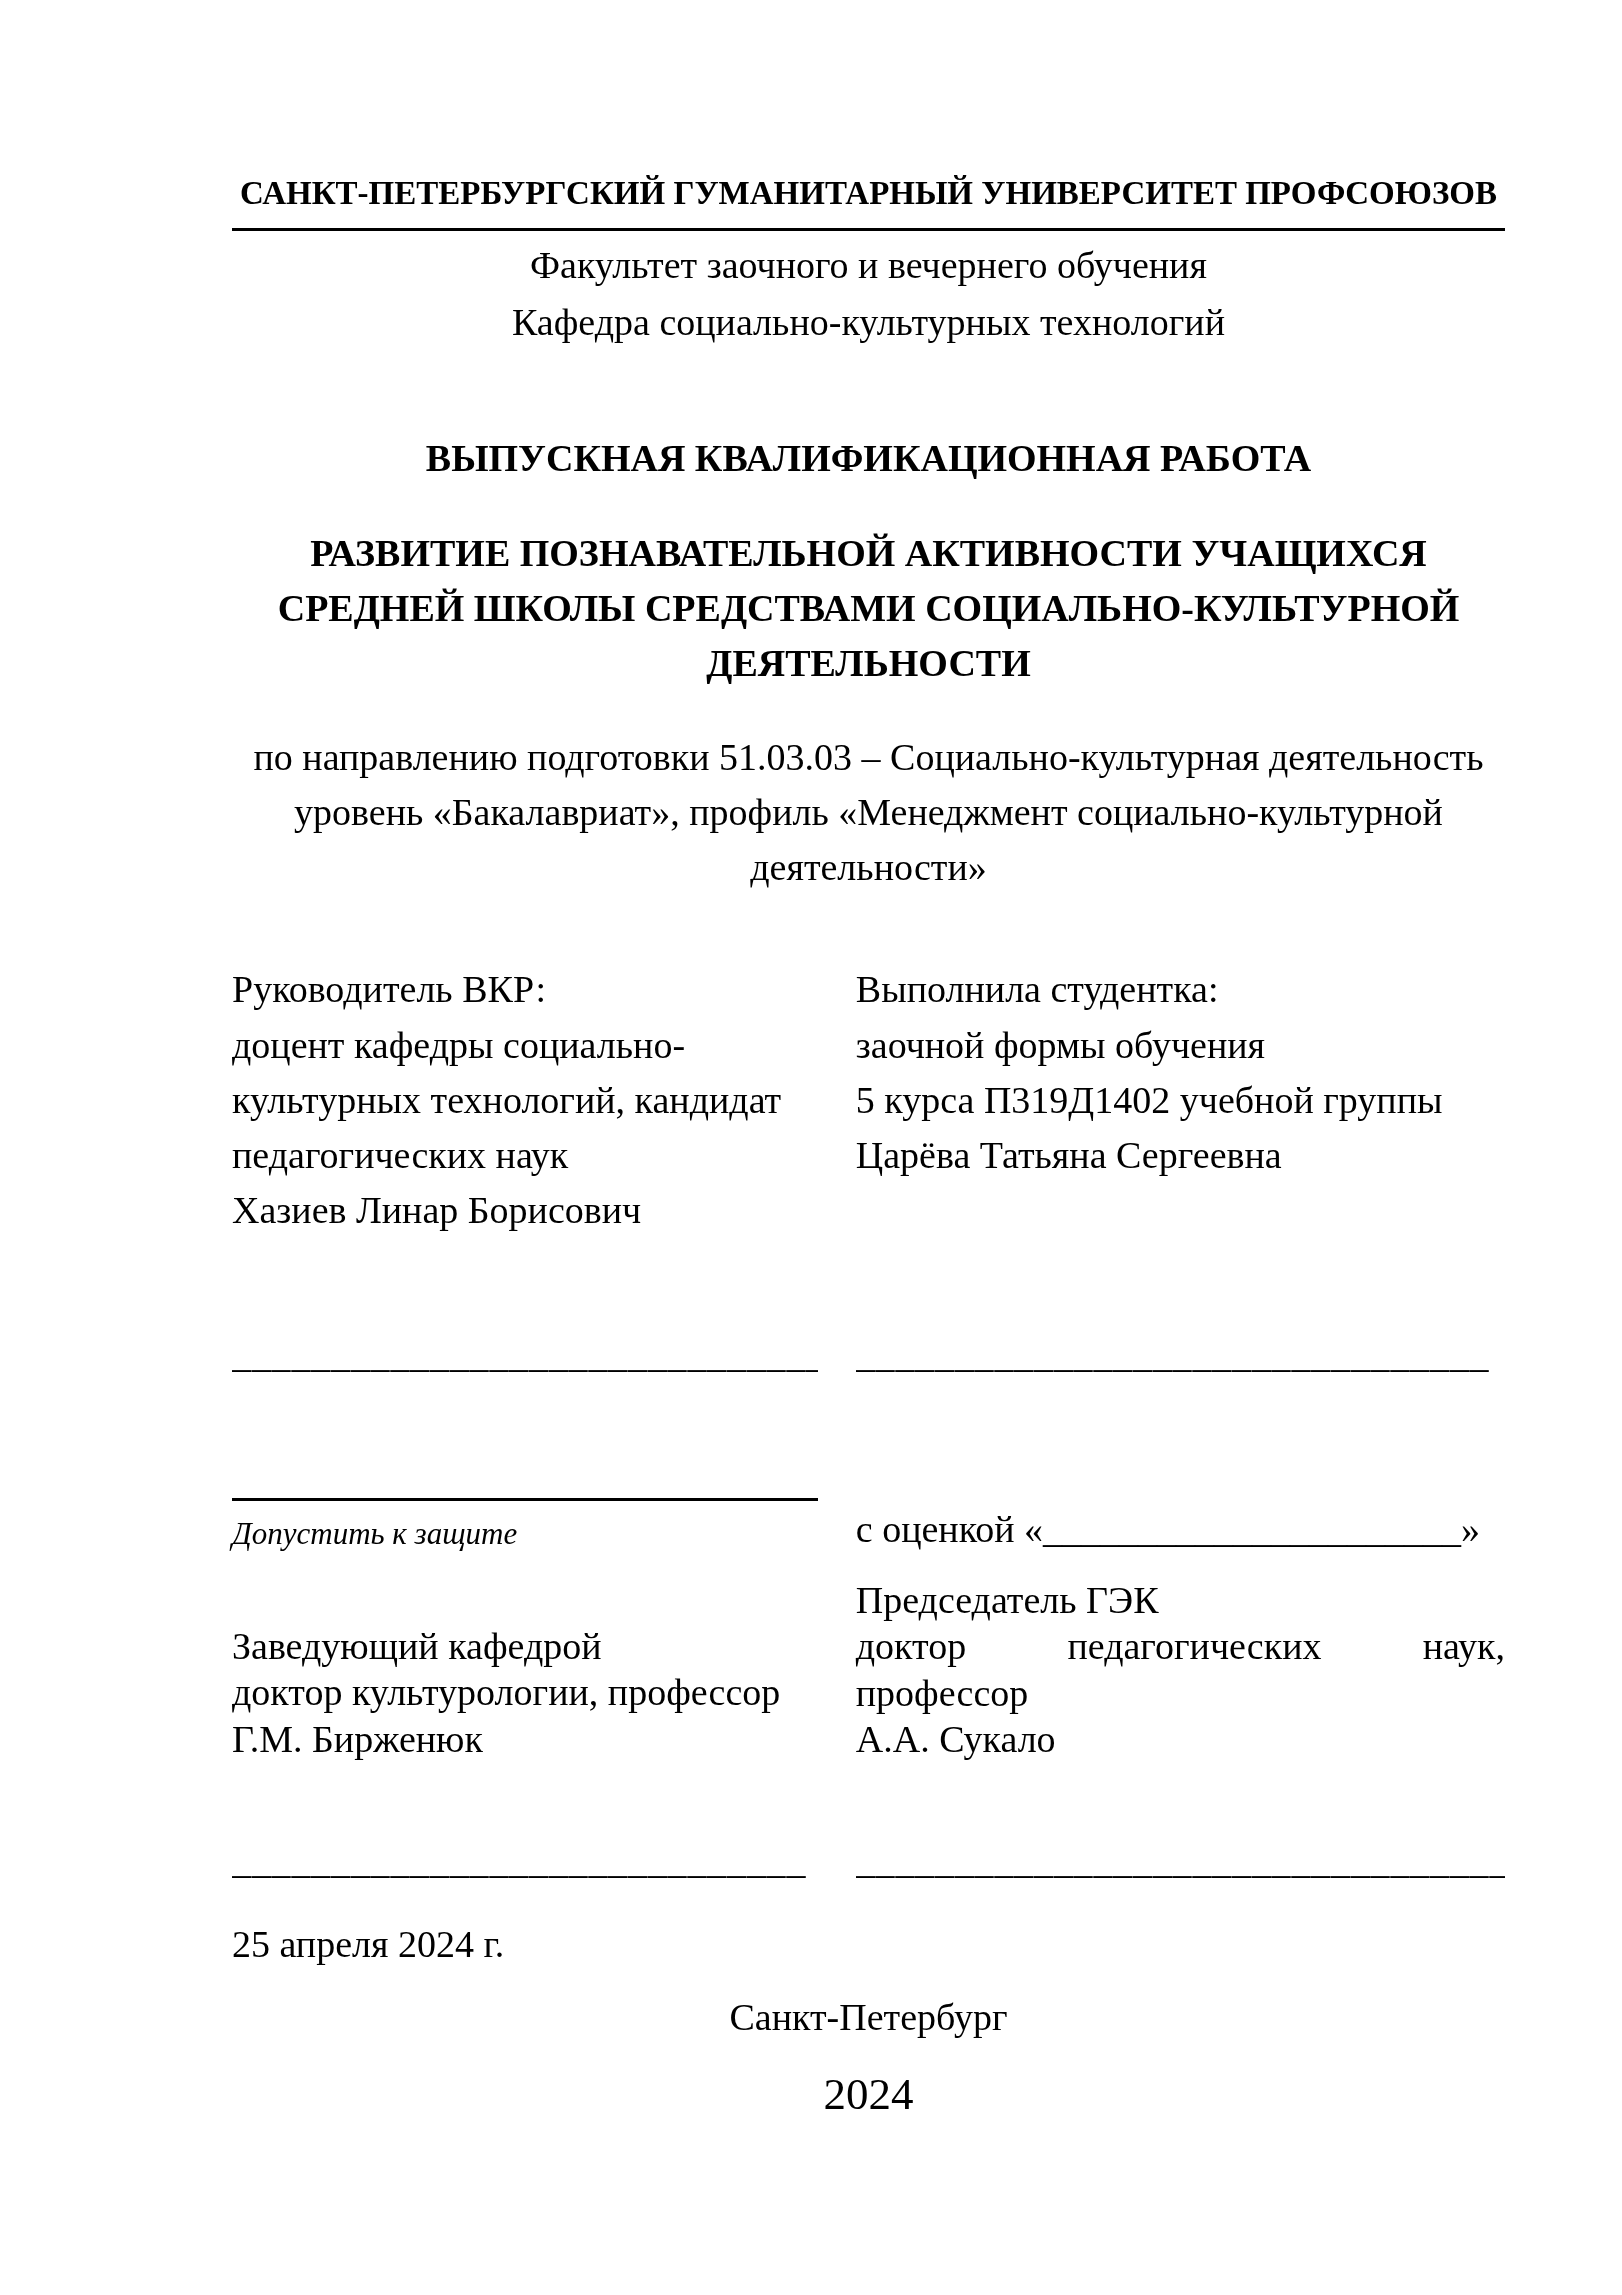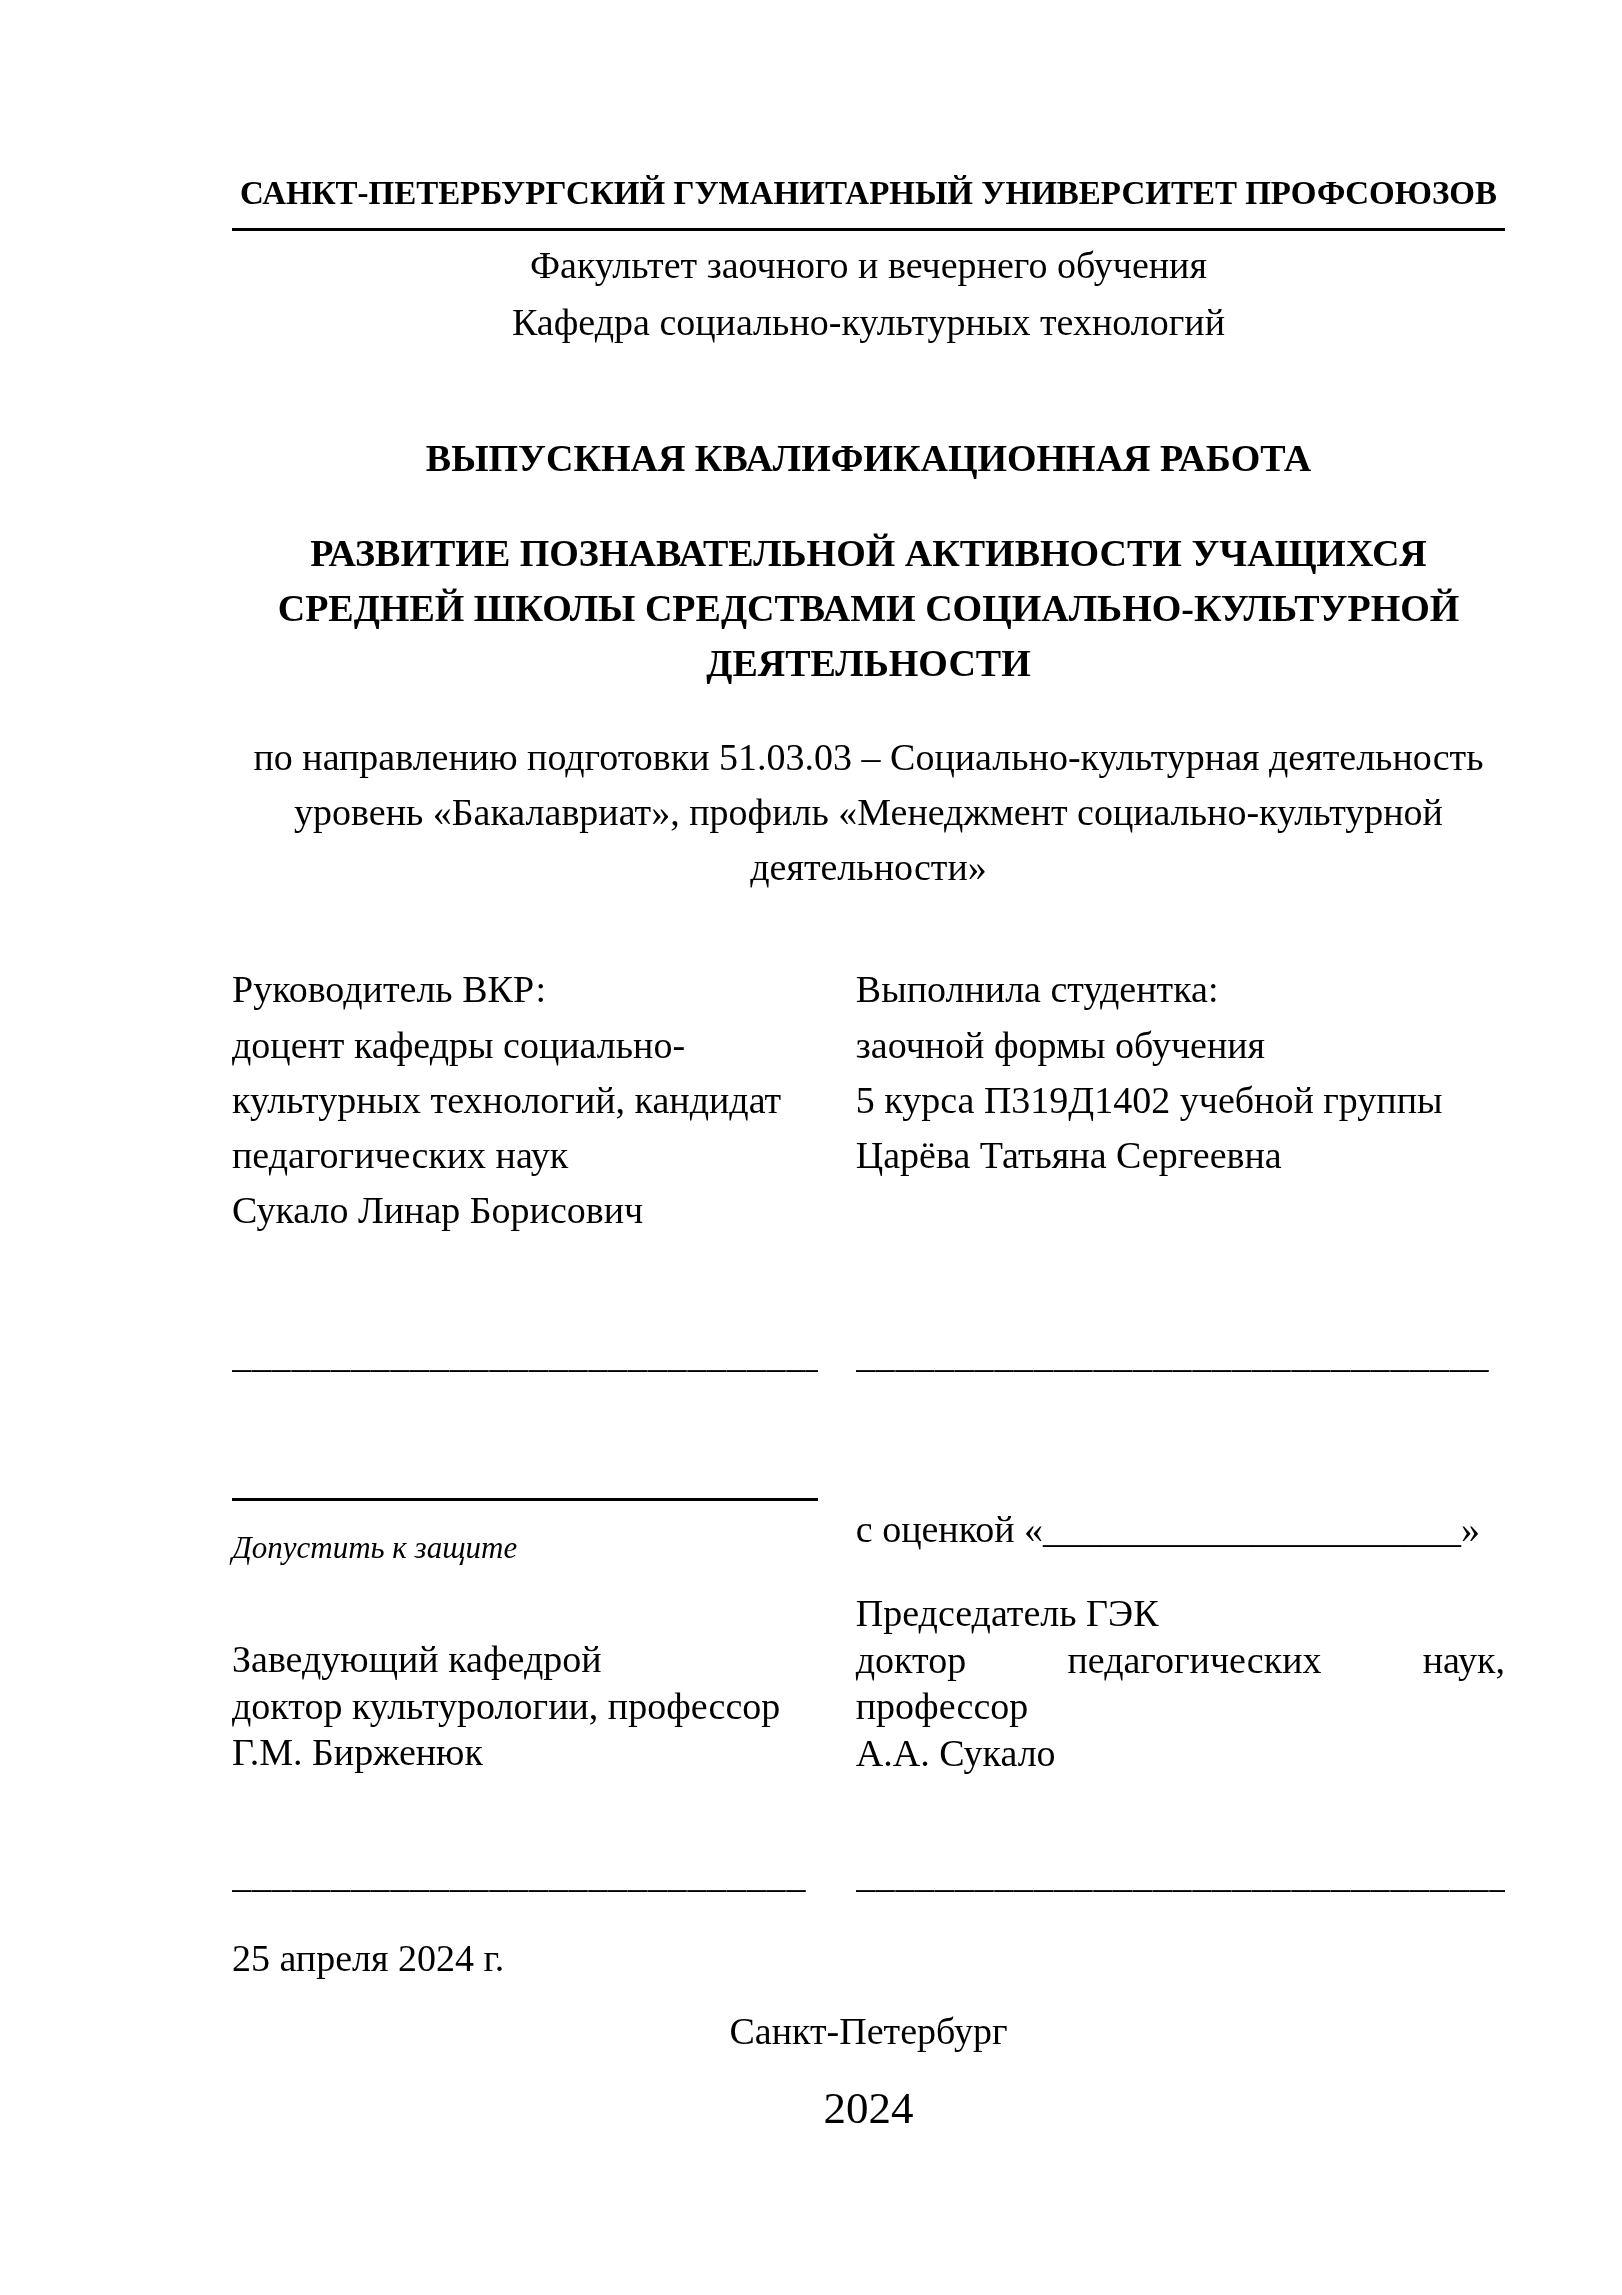--- a/index.html
+++ b/index.html
@@ -52,21 +52,21 @@
   .col-r { width: 51%; }
 
   .people { margin-top: 67px; line-height: 1.45; }
 
   .sig { white-space: nowrap; overflow: hidden; letter-spacing: 0.8px; }
   .sig-row-1 { margin-top: 88px; }
   .sig-row-2 { margin-top: 70px; font-style: italic; }
 
   .defense-row { margin-top: 69px; }
   .admit-line { border-bottom: 3.9px solid #000; margin-top: 46px; width: 100%; }
-  .admit-label { font-style: italic; font-size: 31px; padding-top: 24px; }
+  .admit-label { font-style: italic; font-size: 31px; padding-top: 10px; }
   .b { font-weight: bold; }
   .grade { margin-top: 49px; }
 
   .officials { margin-top: 19px; line-height: 1.22; }
   .head-block { padding-top: 46px; }
   .jline { text-align: justify; text-align-last: justify; }
 
   .date { margin-top: 27px; }
 
   footer { text-align: center; }
@@ -97,21 +97,21 @@
     <div>уровень «Бакалавриат», профиль «Менеджмент социально-культурной</div>
     <div>деятельности»</div>
   </div>
 
   <div class="cols people">
     <div class="col-l">
       <div>Руководитель ВКР:</div>
       <div>доцент кафедры социально-</div>
       <div>культурных технологий, кандидат</div>
       <div>педагогических наук</div>
-      <div>Сукало Линар Борисович</div>
+      <div>Хазиев Линар Борисович</div>
     </div>
     <div class="col-r">
       <div>Выполнила студентка:</div>
       <div>заочной формы обучения</div>
       <div>5 курса П319Д1402 учебной группы</div>
       <div>Царёва Татьяна Сергеевна</div>
     </div>
   </div>
 
   <div class="cols sig-row-1">

